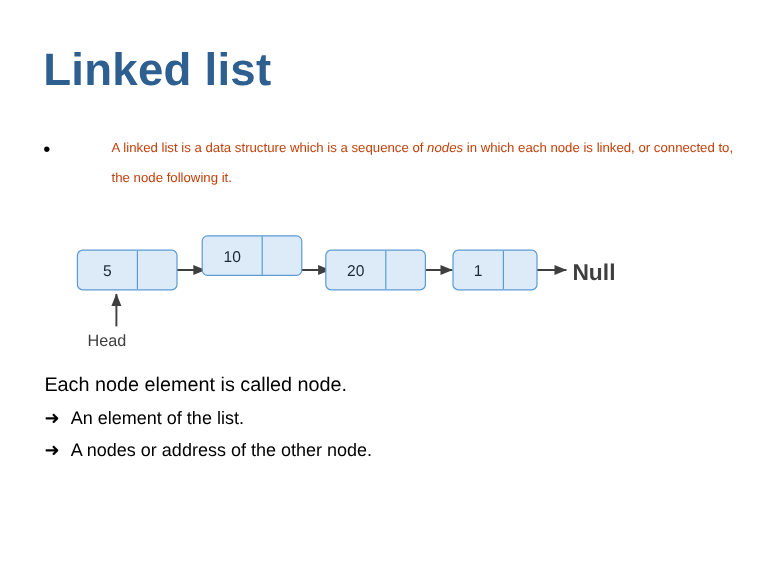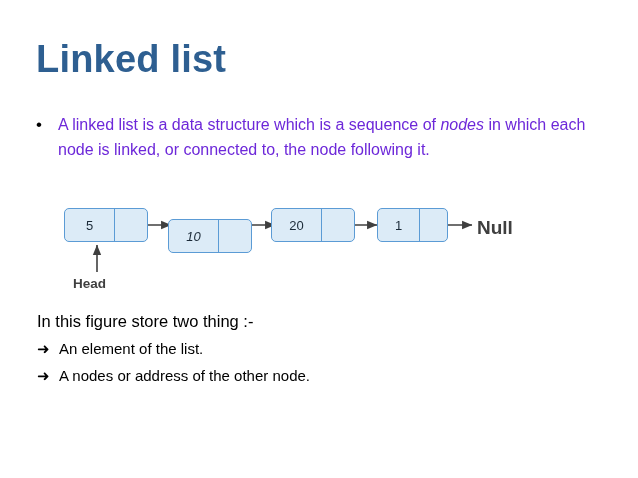--- a/index.html
+++ b/index.html
@@ -50,23 +50,24 @@
   .bullet-dot {
     width: 22px;
     flex: 0 0 22px;
     font-size: 17px;
     line-height: 25px;
     color: #000000;
     text-align: left;
   }
   .bullet-text {
     flex: 1 1 auto;
-    font-size: 16px;
+    font-size: 11px;
     line-height: 25px;
-    color: #6d28d9;
+    color: #c2410c;
+    margin-left: 35px;
   }
   .bullet-text .it {
     font-style: italic;
   }
 
   
   #diagram {
     position: absolute;
     left: 0;
     top: 0;
@@ -108,21 +109,21 @@
   .null-label {
     position: absolute;
     font-size: 19px;
     font-weight: bold;
     color: #3f3f3f;
     white-space: nowrap;
   }
   .head-label {
     position: absolute;
     font-size: 13.5px;
-    font-weight: bold;
+    font-weight: normal;
     color: #3f3f3f;
     white-space: nowrap;
   }
 
   
   #lower-block {
     position: absolute;
     left: 37px;
     top: 308px;
     width: 560px;
@@ -183,41 +184,41 @@
       <line x1="428" y1="225" x2="472" y2="225" stroke="#3f3f3f" stroke-width="1.6" marker-end="url(#ah)"></line>
 
       <line x1="97" y1="272" x2="97" y2="245" stroke="#3f3f3f" stroke-width="1.6" marker-end="url(#ah)"></line>
     </svg>
 
     <div class="node" style="left:64px; top:208px; width:84px;">
       <span class="cell-value" style="width:50px;">5</span>
       <span class="cell-link"></span>
     </div>
 
-    <div class="node" style="left:168px; top:219px; width:84px;font-style:italic;">
+    <div class="node" style="left:168px; top:196px; width:84px;">
       <span class="cell-value" style="width:50px;">10</span>
       <span class="cell-link"></span>
     </div>
 
     <div class="node" style="left:271px; top:208px; width:84px;">
       <span class="cell-value" style="width:50px;">20</span>
       <span class="cell-link"></span>
     </div>
 
     <div class="node" style="left:377px; top:208px; width:71px;">
       <span class="cell-value" style="width:42px;">1</span>
       <span class="cell-link"></span>
     </div>
 
     <div class="null-label" style="left:477px; top:217px;">Null</div>
     <div class="head-label" style="left:73px; top:276px;">Head</div>
   </div>
 
   <div id="lower-block">
-    <div class="plain-line">In this figure  store two thing :-</div>
+    <div class="plain-line">Each node element  is called node.</div>
 
     <div class="arrow-row">
       <span class="arrow-marker">➜</span>
       <span class="arrow-text">An element of the list.</span>
     </div>
 
     <div class="arrow-row">
       <span class="arrow-marker">➜</span>
       <span class="arrow-text">A nodes or address of the other node.</span>
     </div>

